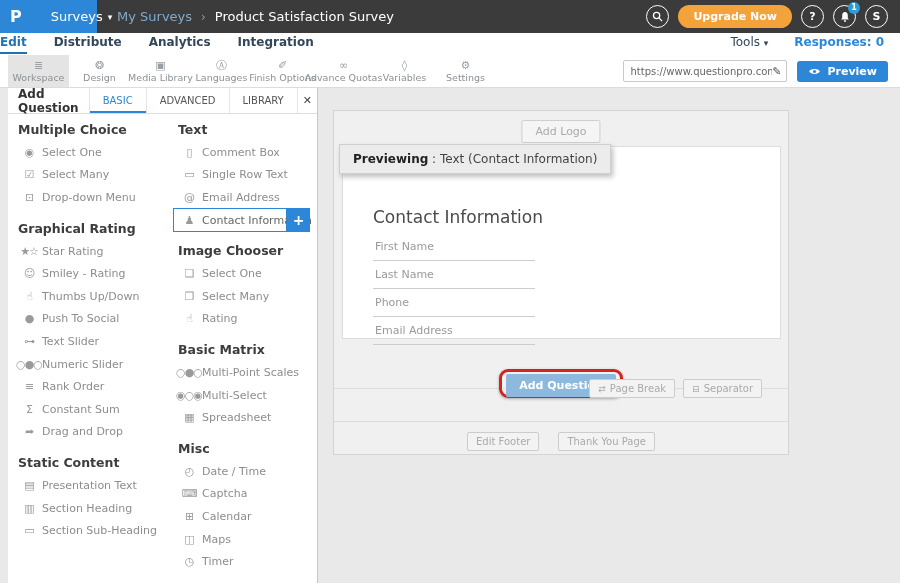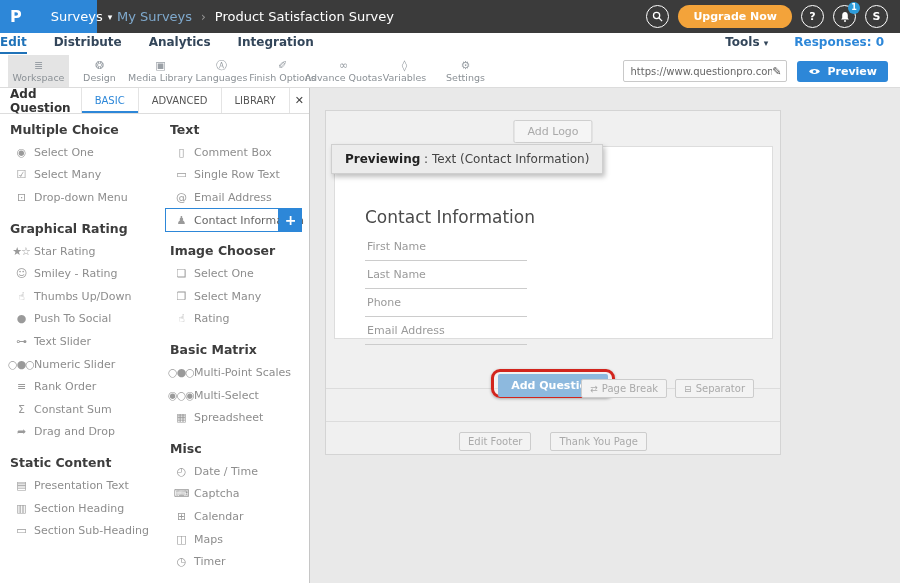--- a/index.html
+++ b/index.html
@@ -21,35 +21,35 @@
   .top-right { margin-left:auto; display:flex; align-items:center; gap:9px; padding-right:12px; }
   .circle-btn { width:23px; height:23px; border:1.5px solid #fff; border-radius:50%; display:flex; align-items:center; justify-content:center; color:#fff; font-size:11px; font-weight:700; position:relative; }
   .upgrade-btn { background:#f3a33a; color:#fff; font-size:11px; font-weight:700; padding:5px 15px; border-radius:12px; }
   .badge { position:absolute; top:-4px; right:-5px; background:#2d9cdb; color:#fff; font-size:8px; width:12px; height:12px; border-radius:50%; line-height:12px; text-align:center; font-weight:700; }
   
   .navbar { height:22px; background:#ffffff; display:flex; align-items:flex-start; padding:2px 16px 0 0;justify-content:center; }
   .nav-tabs { display:flex; gap:27px; }
   .nav-tab { font-size:12px; font-weight:700; color:#33465a; padding-bottom:3px; }
   .nav-tab.active { color:#1f72b8; border-bottom:2px solid #1f72b8; }
   .nav-right { margin-left:auto; display:flex; gap:26px; align-items:center; }
-  .tools-label { font-size:12px; font-weight:700; color:#33465a; }
+  .tools-label { font-size:12px; font-weight:400; color:#33465a; }
   .responses-label { font-size:12px; font-weight:700; color:#2d87d8; }
   
   .toolbar { height:33px; background:#fff; border-bottom:1px solid #dcdcdc; display:flex; align-items:stretch; padding-left:8px; }
   .tool { width:61px; display:flex; flex-direction:column; align-items:center; justify-content:center; color:#8b9196; }
   .tool.active { background:#e4e4e4; }
   .ticon { font-size:11px; line-height:13px; color:#9aa0a6; }
   .tlabel { font-size:9.5px; line-height:11px; white-space:nowrap; }
   .toolbar-right { margin-left:auto; display:flex; align-items:center; gap:10px; padding-right:12px; }
   .url-box { width:164px; height:22px; border:1px solid #c9c9c9; background:#fff; display:flex; align-items:center; font-size:10px; color:#666; padding:0 5px 0 6px; border-radius:2px; }
   .url-text { flex:1; white-space:nowrap; overflow:hidden; }
   .pencil { font-size:11px; color:#555; }
   .preview-btn { background:#2d87d8; color:#fff; font-size:11px; font-weight:700; padding:4px 11px; border-radius:3px; display:flex; align-items:center; gap:6px; }
   
-  .page-body { display:flex; height:495px; }
+  .page-body { display:flex; height:495px;margin-left:8px; }
   .left-panel { width:310px; background:#fff; border-right:1px solid #c6c6c6; display:flex; flex-direction:column; }
   .panel-header { height:26px; border-bottom:1px solid #ddd; display:flex; align-items:stretch; flex:0 0 26px; }
   .panel-title { font-size:12px; font-weight:700; color:#333; padding:0 10px; display:flex; align-items:center; flex:1; }
   .panel-tab { font-size:10px; color:#555; padding:0 13px; display:flex; align-items:center; border-left:1px solid #e4e4e4; }
   .panel-tab.active { color:#2d87d8; box-shadow:inset 0 -2px 0 #2d87d8; }
   .panel-close { width:26px; border-left:1px solid #e4e4e4; display:flex; align-items:center; justify-content:center; font-size:11px; color:#444; font-weight:700; }
   .panel-body { flex:1; display:flex; padding:0 0 0 10px; overflow:hidden; }
   .qcol1 { width:150px; }
   .qcol2 { flex:1; padding-left:10px; }
   .qsection-title { font-size:12.5px; font-weight:700; color:#3d3d3d; margin:12px 0 4px; }

